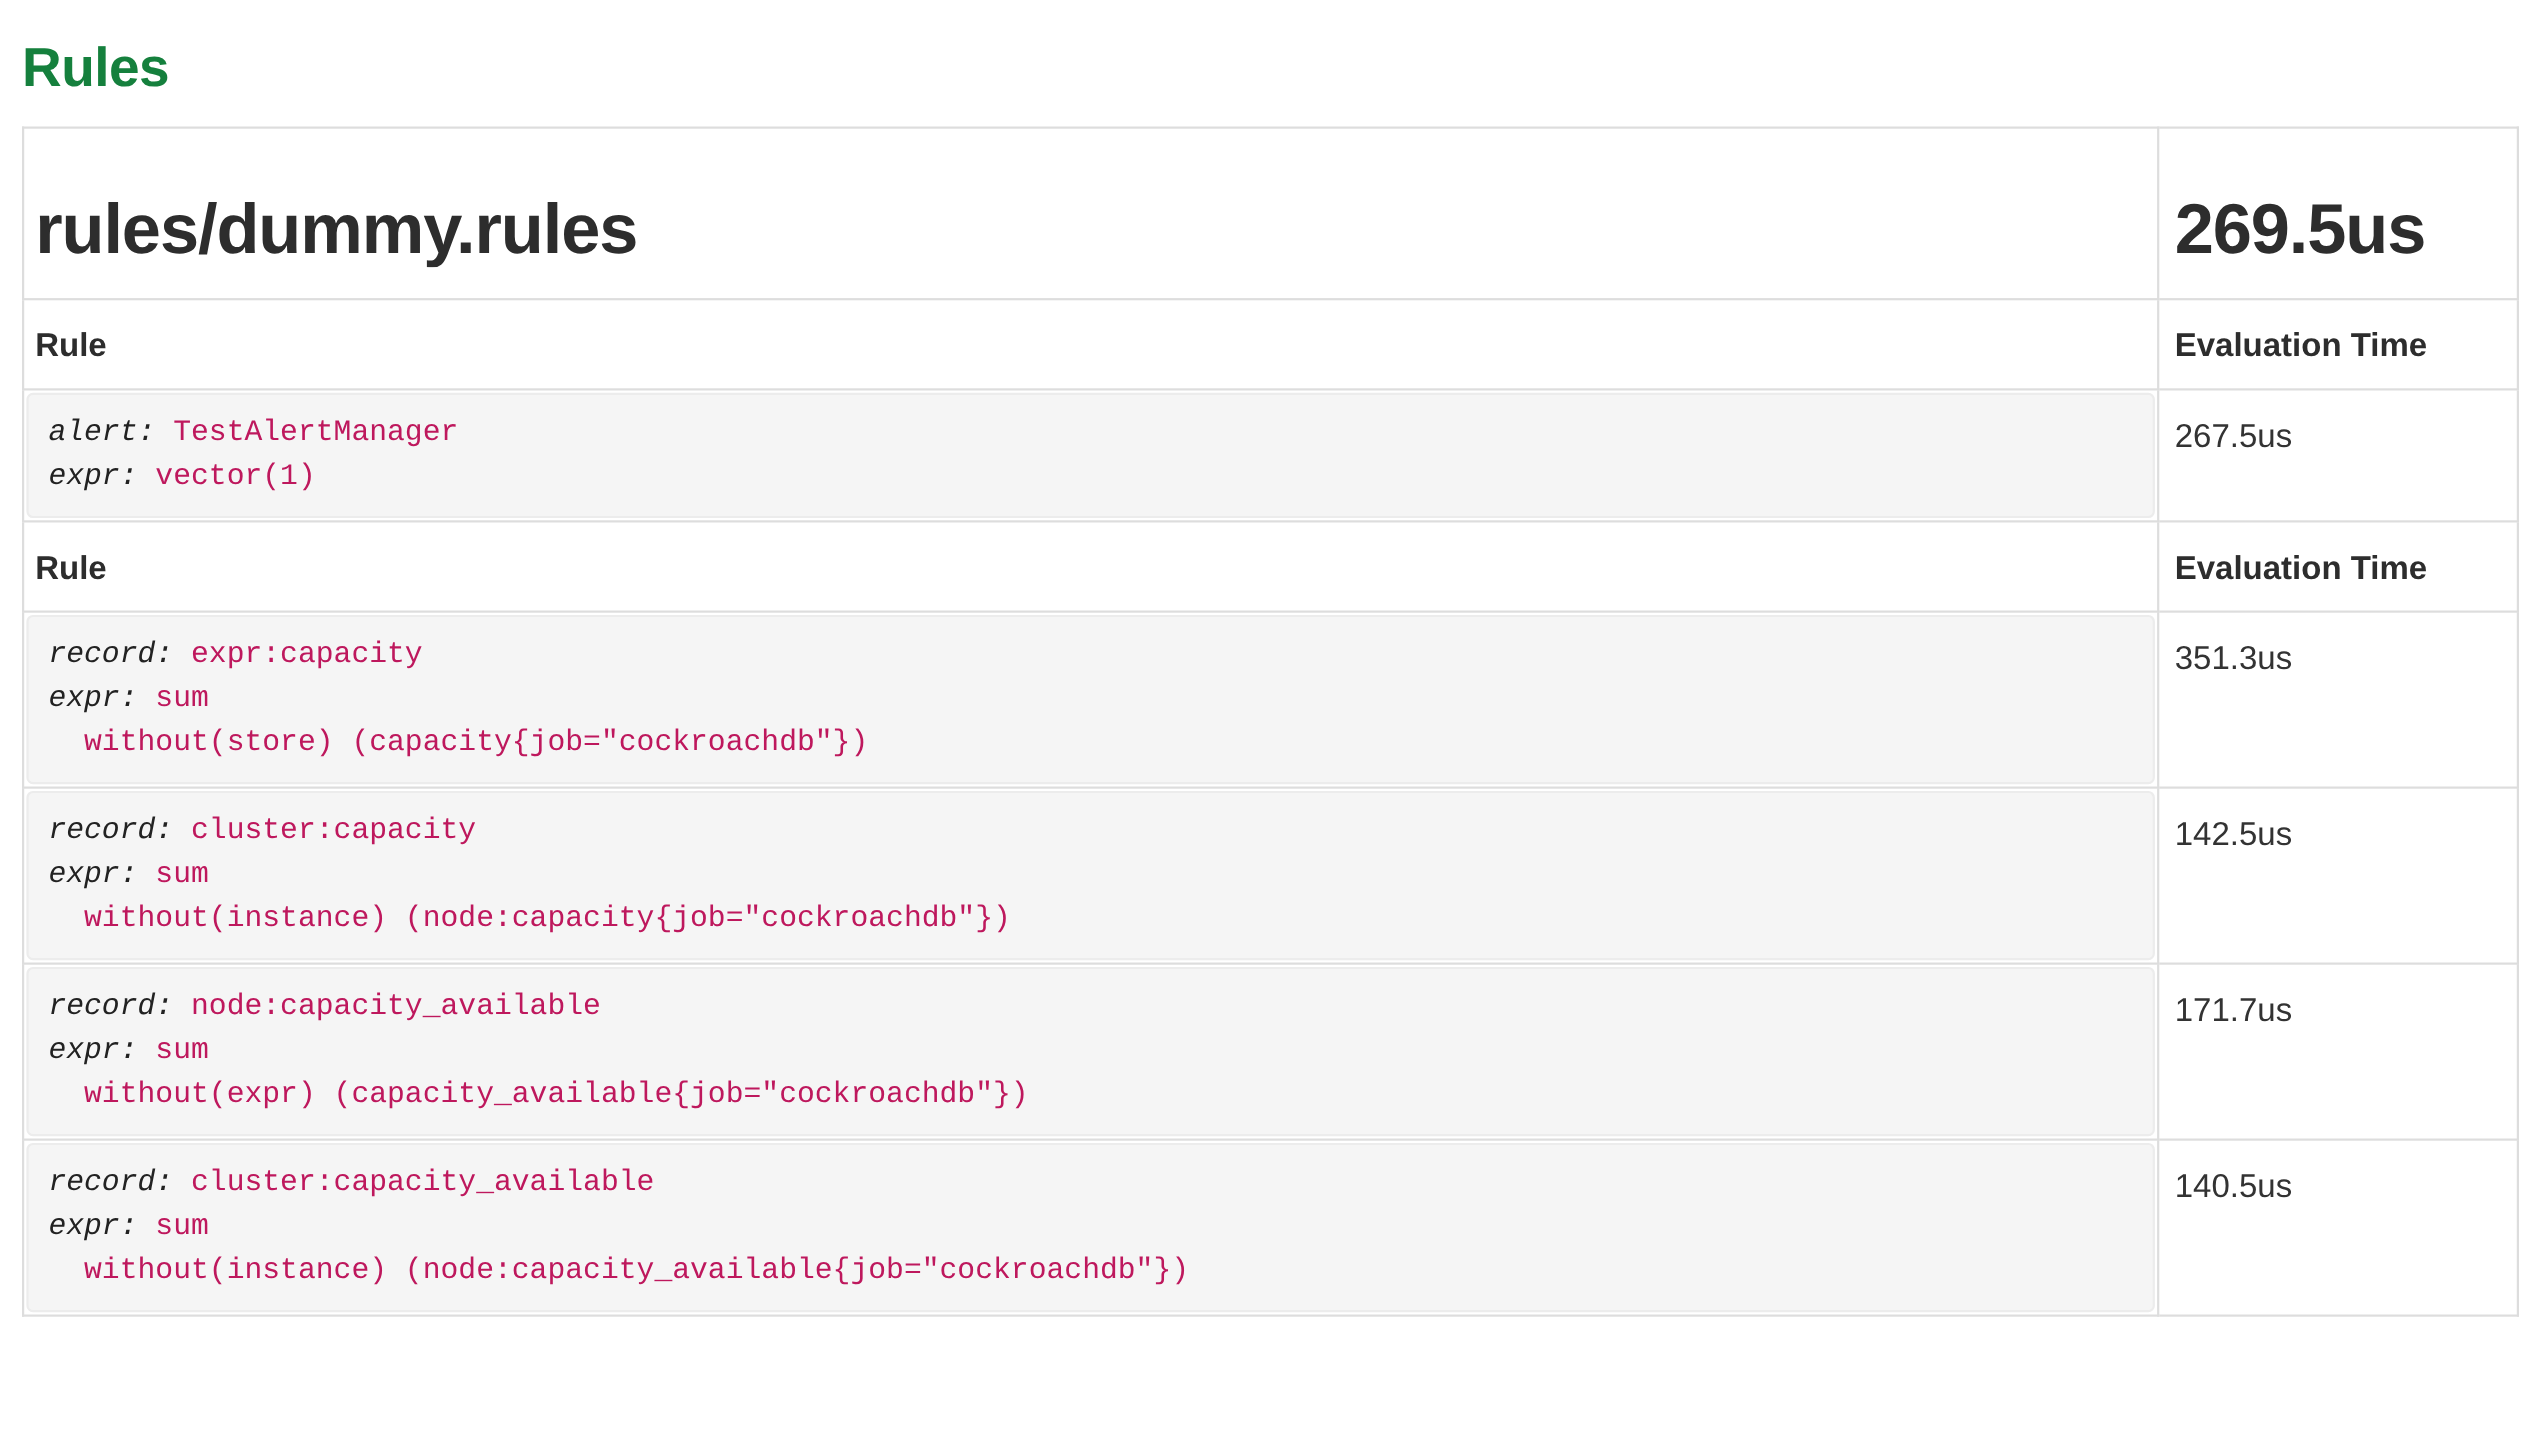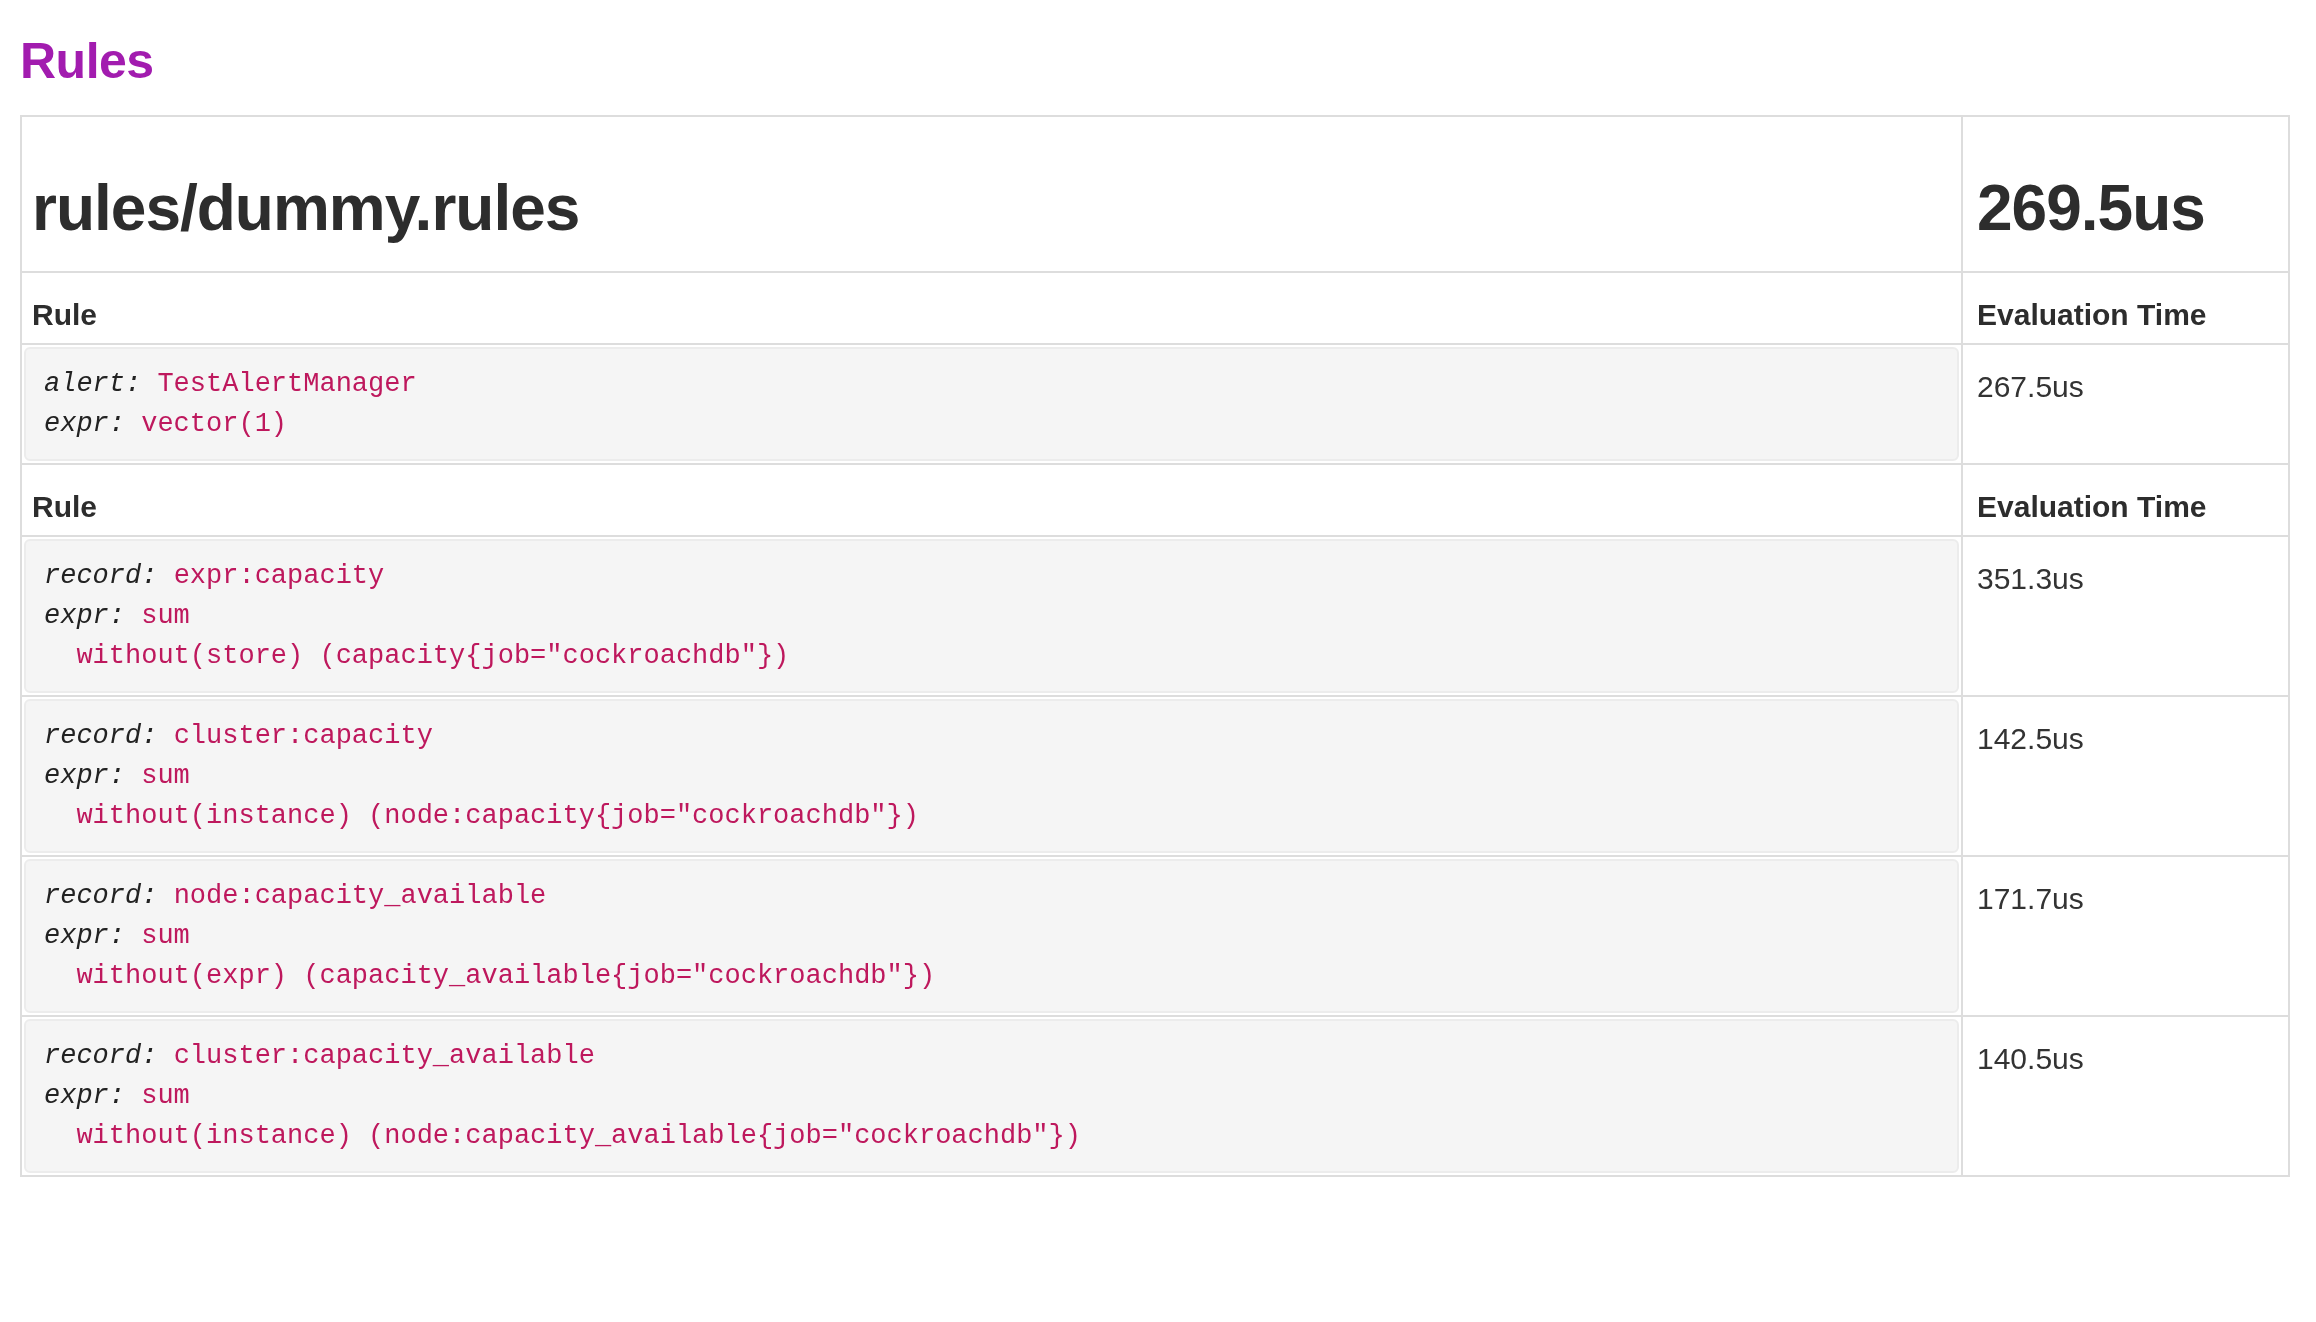--- a/index.html
+++ b/index.html
@@ -17,21 +17,21 @@
     color: #333;
   }
   .container {
     padding: 0 26px 0 20px;
   }
   h1.page-title {
     font-size: 50px;
     font-weight: 700;
     line-height: 55px;
     letter-spacing: -0.5px;
-    color: #a21caf;
+    color: #15803d;
     margin: 34px 0 26px 0;
   }
   table.rules-table {
     width: 100%;
     border-collapse: collapse;
     table-layout: fixed;
   }
   table.rules-table td {
     border: 2px solid #ddd;
     vertical-align: top;
@@ -50,21 +50,21 @@
     letter-spacing: -1px;
     line-height: 70px;
     color: #2d2d2d;
     margin: 0;
     white-space: nowrap;
     overflow: hidden;
   }
 
   
   td.col-header { font-weight: 700; color: #2d2d2d; }
-  td.rule-col-header { padding: 22px 16px 8px 10px; line-height: 40px; }
+  td.rule-col-header { padding: 22px 16px 18px 10px; line-height: 40px; }
   td.time-col-header { padding: 22px 16px 8px 14px; line-height: 40px; }
 
   
   td.rule-cell { padding: 2px; }
   pre.rule-code {
     margin: 0;
     background: #f5f5f5;
     border: 2px solid #ececec;
     border-radius: 6px;
     padding: 15px 18px;

